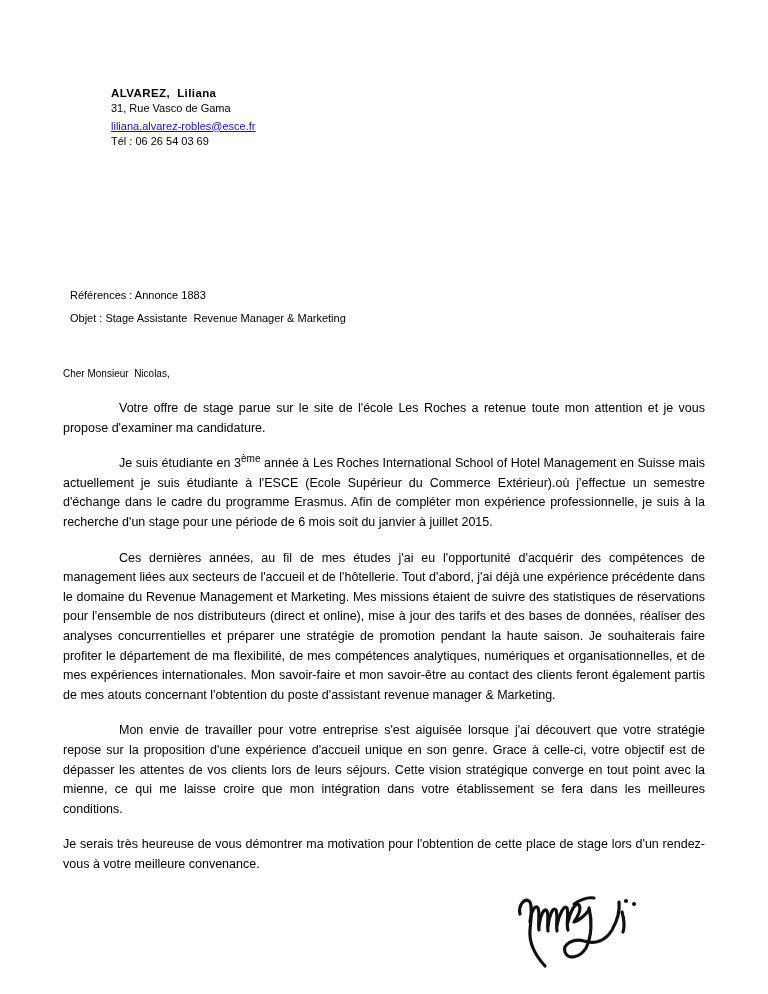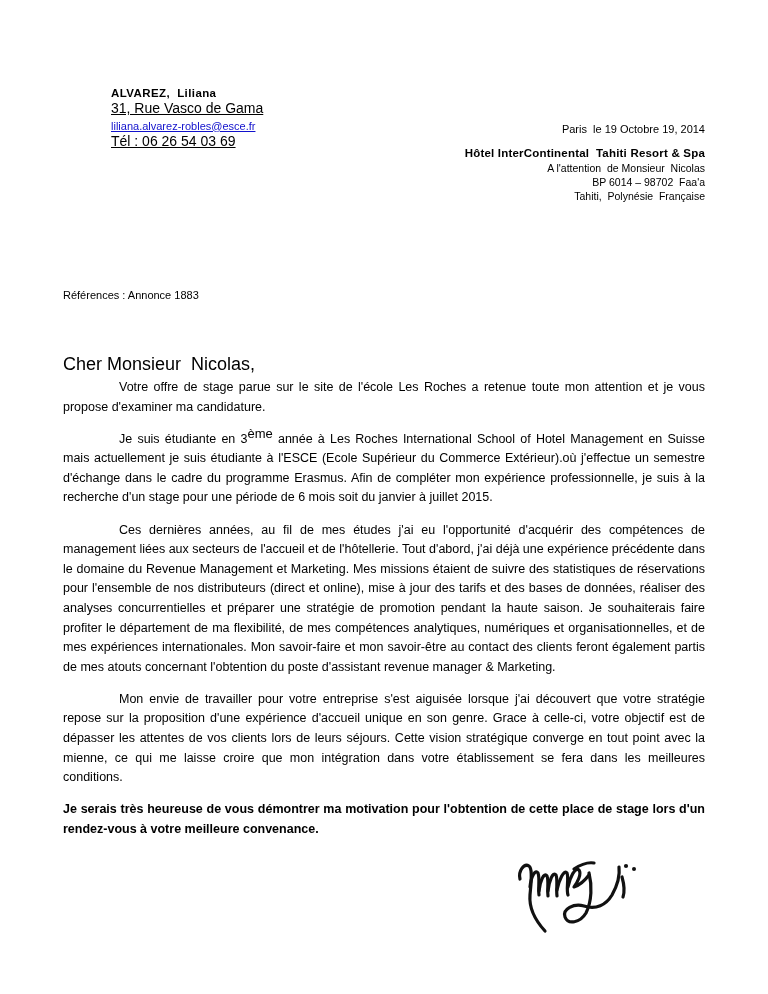--- a/index.html
+++ b/index.html
@@ -40,24 +40,23 @@
     margin-left: 40px;
   }
   .sender-name {
     font-size: 11.5px;
     font-weight: bold;
     letter-spacing: 0.4px;
     line-height: 15px;
     white-space: pre;
   }
   .sender-line {
-    font-size: 14px;
+    font-size: 11px;
     line-height: 14.5px;
     white-space: pre;
-    text-decoration: underline;
   }
   .sender-email {
     font-size: 11px;
     line-height: 14.5px;
     color: #1111cc;
     display: inline-block;
     white-space: pre;
   }
 
   .recipient {
@@ -82,48 +81,48 @@
   }
   .recipient-line {
     font-size: 10.5px;
     line-height: 14px;
     white-space: pre;
   }
 
   
   .refs {
     margin-top: 88px;
+    margin-left: 7px;
   }
   .ref-line {
     font-size: 11px;
     line-height: 23px;
     white-space: pre;
   }
 
   
   .salutation {
-    margin-top: 48px;
-    font-size: 18px;
+    margin-top: 35px;
+    font-size: 10px;
     line-height: 18px;
     white-space: pre;
   }
   .para {
-    margin-top: 5px;
+    margin-top: 16px;
     font-size: 12.5px;
     line-height: 19.6px;
     text-align: justify;
     text-indent: 56px;
     hyphens: none;
   }
   .para.no-indent {
     text-indent: 0;
-    font-weight: bold;
   }
   .para sup {
-    font-size: 13px;
+    font-size: 10px;
     vertical-align: super;
     line-height: 0;
   }
 
   
   .sign-block {
     position: relative;
     height: 120px;
     margin-top: 14px;
   }
@@ -143,32 +142,26 @@
 
     <div class="header-row">
 
       <div class="sender">
         <div class="sender-name">ALVAREZ,  Liliana</div>
         <div class="sender-line">31, Rue Vasco de Gama</div>
         <div><a class="sender-email" href="#">liliana.alvarez-robles@esce.fr</a></div>
         <div class="sender-line">Tél : 06 26 54 03 69</div>
       </div>
 
-      <div class="recipient">
-        <div class="date-line">Paris  le 19 Octobre 19, 2014</div>
-        <div class="recipient-name">Hôtel InterContinental  Tahiti Resort &amp; Spa</div>
-        <div class="recipient-line">A l'attention  de Monsieur  Nicolas</div>
-        <div class="recipient-line">BP 6014 – 98702  Faa'a</div>
-        <div class="recipient-line">Tahiti,  Polynésie  Française</div>
-      </div>
 
     </div>
 
     <div class="refs">
       <div class="ref-line">Références : Annonce 1883</div>
+      <div class="ref-line">Objet : Stage Assistante  Revenue Manager &amp; Marketing</div>
     </div>
 
     <div class="salutation">Cher Monsieur  Nicolas,</div>
 
     <p class="para">Votre offre de stage  parue sur le site de l'école Les Roches a retenue toute mon attention et je vous propose  d'examiner   ma candidature.</p>
 
     <p class="para"><span>Je suis étudiante en 3</span><sup>ème</sup><span> année à Les Roches International School of Hotel Management en Suisse mais actuellement je suis étudiante à l'ESCE (Ecole Supérieur du Commerce Extérieur).où j'effectue un semestre d'échange  dans le cadre  du programme Erasmus. Afin de compléter mon expérience professionnelle, je suis à la recherche  d'un stage pour une période de 6 mois soit du janvier à juillet 2015.</span></p>
 
     <p class="para">Ces dernières années, au fil de mes études j'ai eu l'opportunité d'acquérir des compétences de management liées   aux secteurs de l'accueil et de l'hôtellerie. Tout d'abord, j'ai déjà une expérience précédente dans le domaine du Revenue Management et Marketing. Mes missions étaient de suivre des statistiques de réservations pour l'ensemble de nos distributeurs (direct et online), mise à jour des tarifs et des bases de données, réaliser des analyses concurrentielles et préparer une stratégie de promotion pendant la haute saison. Je souhaiterais faire profiter le département de ma flexibilité, de mes compétences analytiques, numériques et organisationnelles, et de mes expériences internationales. Mon savoir-faire et mon savoir-être au contact des clients feront également partis de mes atouts concernant l'obtention du poste d'assistant revenue manager &amp; Marketing.</p>
 

